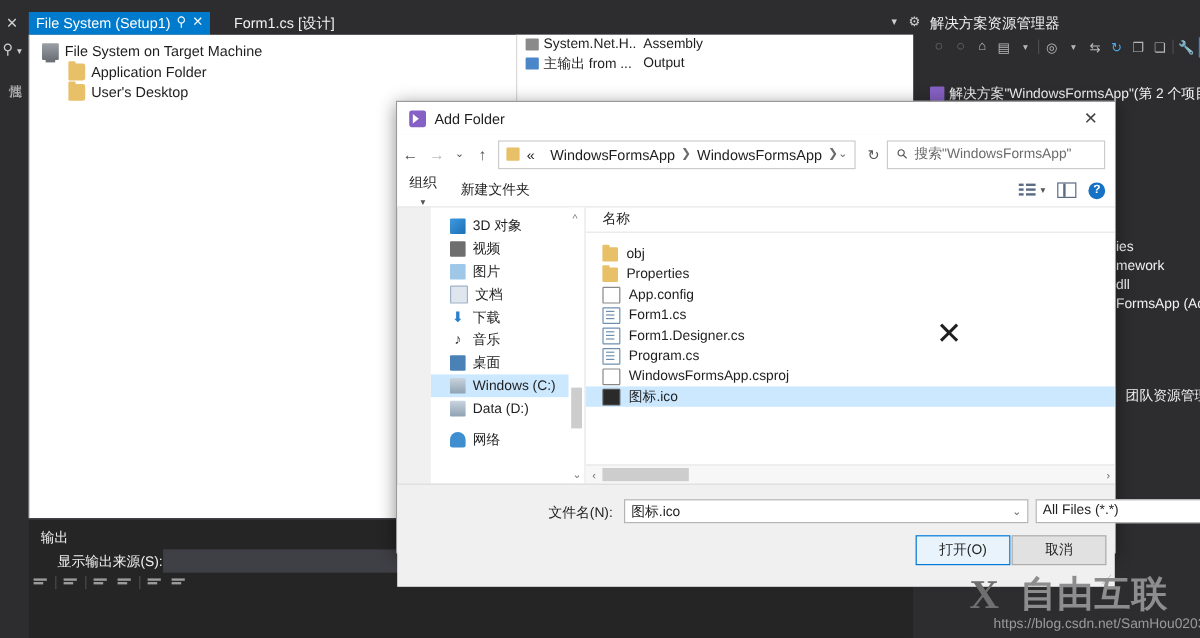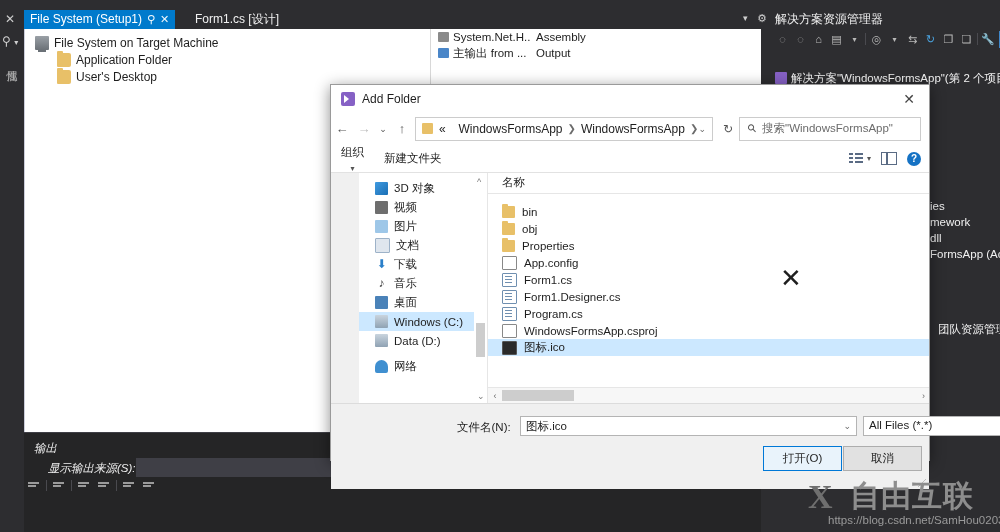--- a/index.html
+++ b/index.html
@@ -79,21 +79,21 @@
   .detail-head .c2{padding:2px 0 0 6px;}
   .detail-row{display:flex;height:16px;font-size:11.5px;color:#1e1e1e;align-items:center;}
   .detail-row .c1{width:92px;padding-left:7px;display:flex;align-items:center;gap:4px;overflow:hidden;white-space:nowrap;}
   .detail-row .c2{padding-left:6px;}
   .ico-asm{width:11px;height:10px;background:#8a8a8a;border-radius:1px;flex:none;}
   .ico-out{width:11px;height:10px;background:#4a86c8;border-radius:1px;flex:none;}
 
   
   .output-pane{
     position:absolute;left:24px;top:432px;width:737px;height:100px;
-    background:#252526;border-top:1px solid #3f3f46;font-style:italic;
+    background:#252526;border-top:1px solid #3f3f46;
   }
   .output-title{position:absolute;left:10px;top:8px;font-size:11.5px;color:#f1f1f1;}
   .output-sub{position:absolute;left:24px;top:28px;font-size:11.5px;color:#f1f1f1;}
   .output-combo{
     position:absolute;left:112px;top:25px;width:620px;height:17px;
     background:#3f3f46;border:1px solid #3f3f46;
   }
   .output-combo .arr{position:absolute;right:4px;top:2px;font-size:8px;color:#bbb;}
   .output-toolbar{
     position:absolute;left:0;top:44px;width:737px;height:16px;
@@ -553,24 +553,20 @@
         <span class="up">^</span>
         <span class="thumb"></span>
         <span class="dn">⌄</span>
       </div>
 
       <div class="listpane">
         <div class="list-head">名称</div>
         <div class="list-rows">
           <div class="lrow">
             <span class="lico folder"></span>
-            <span>bin</span>
-          </div>
-          <div class="lrow">
-            <span class="lico folder"></span>
             <span>obj</span>
           </div>
           <div class="lrow">
             <span class="lico folder"></span>
             <span>Properties</span>
           </div>
           <div class="lrow">
             <span class="lico config"></span>
             <span>App.config</span>
           </div>

